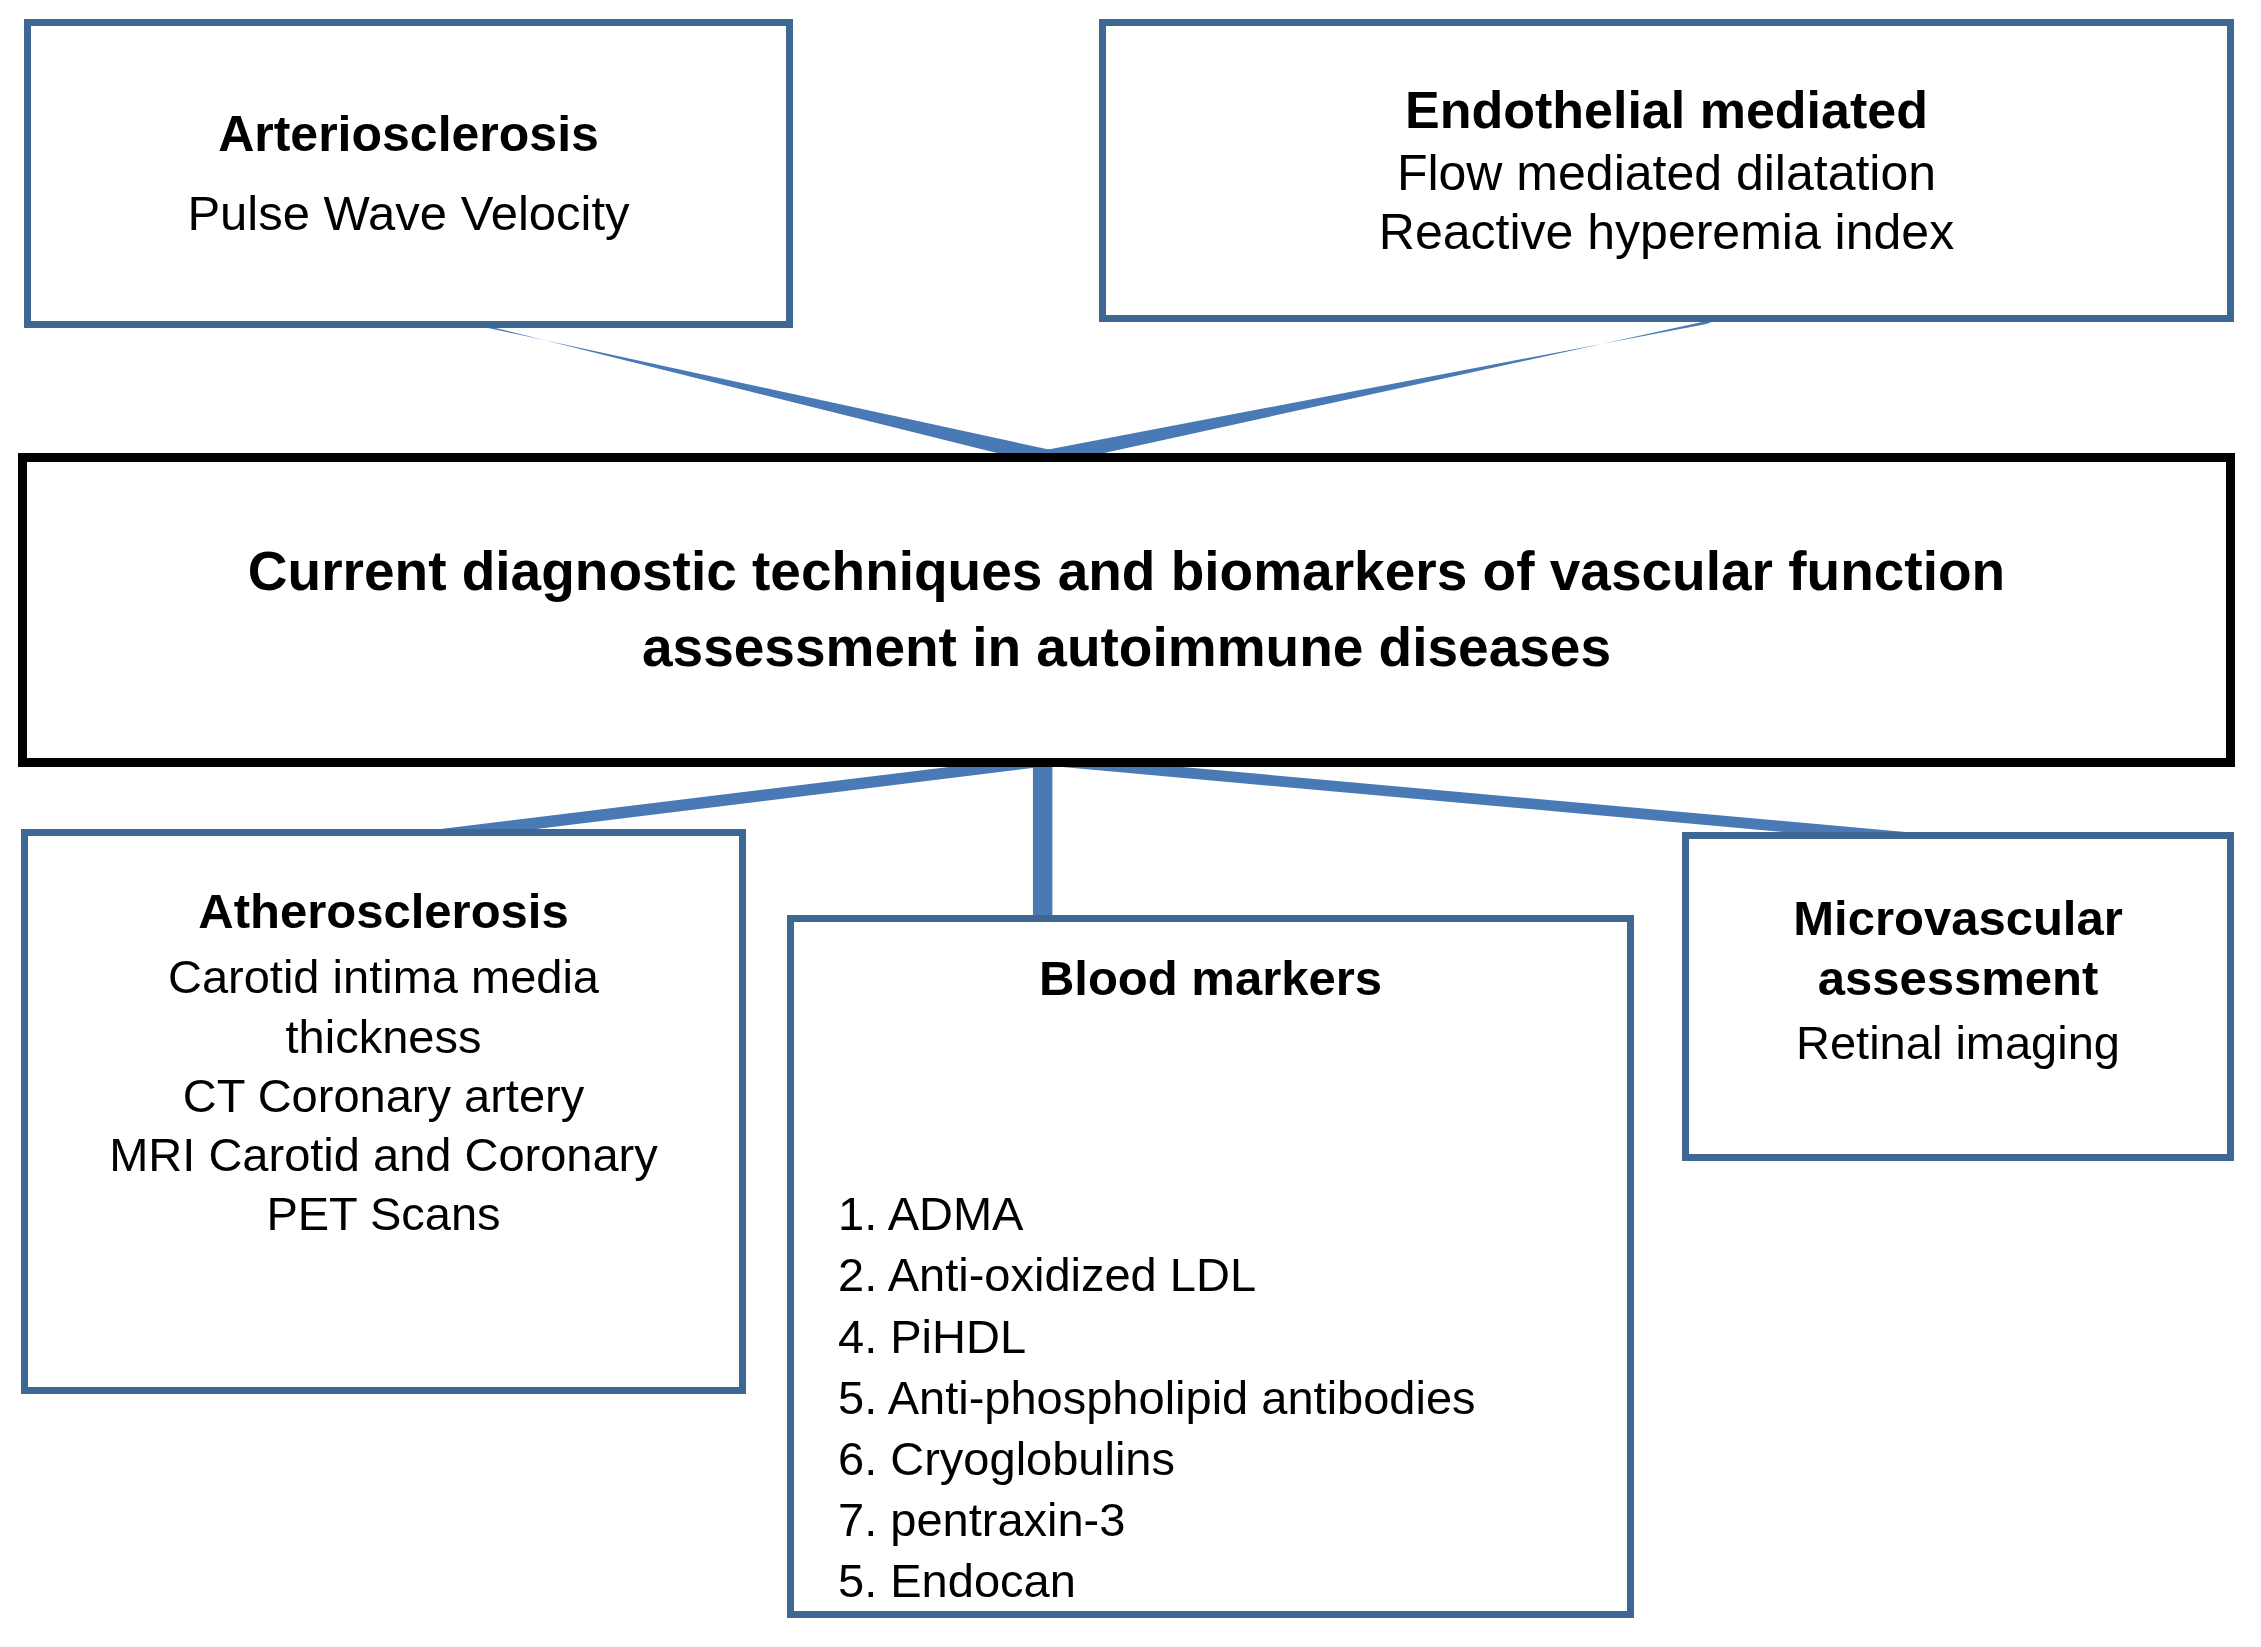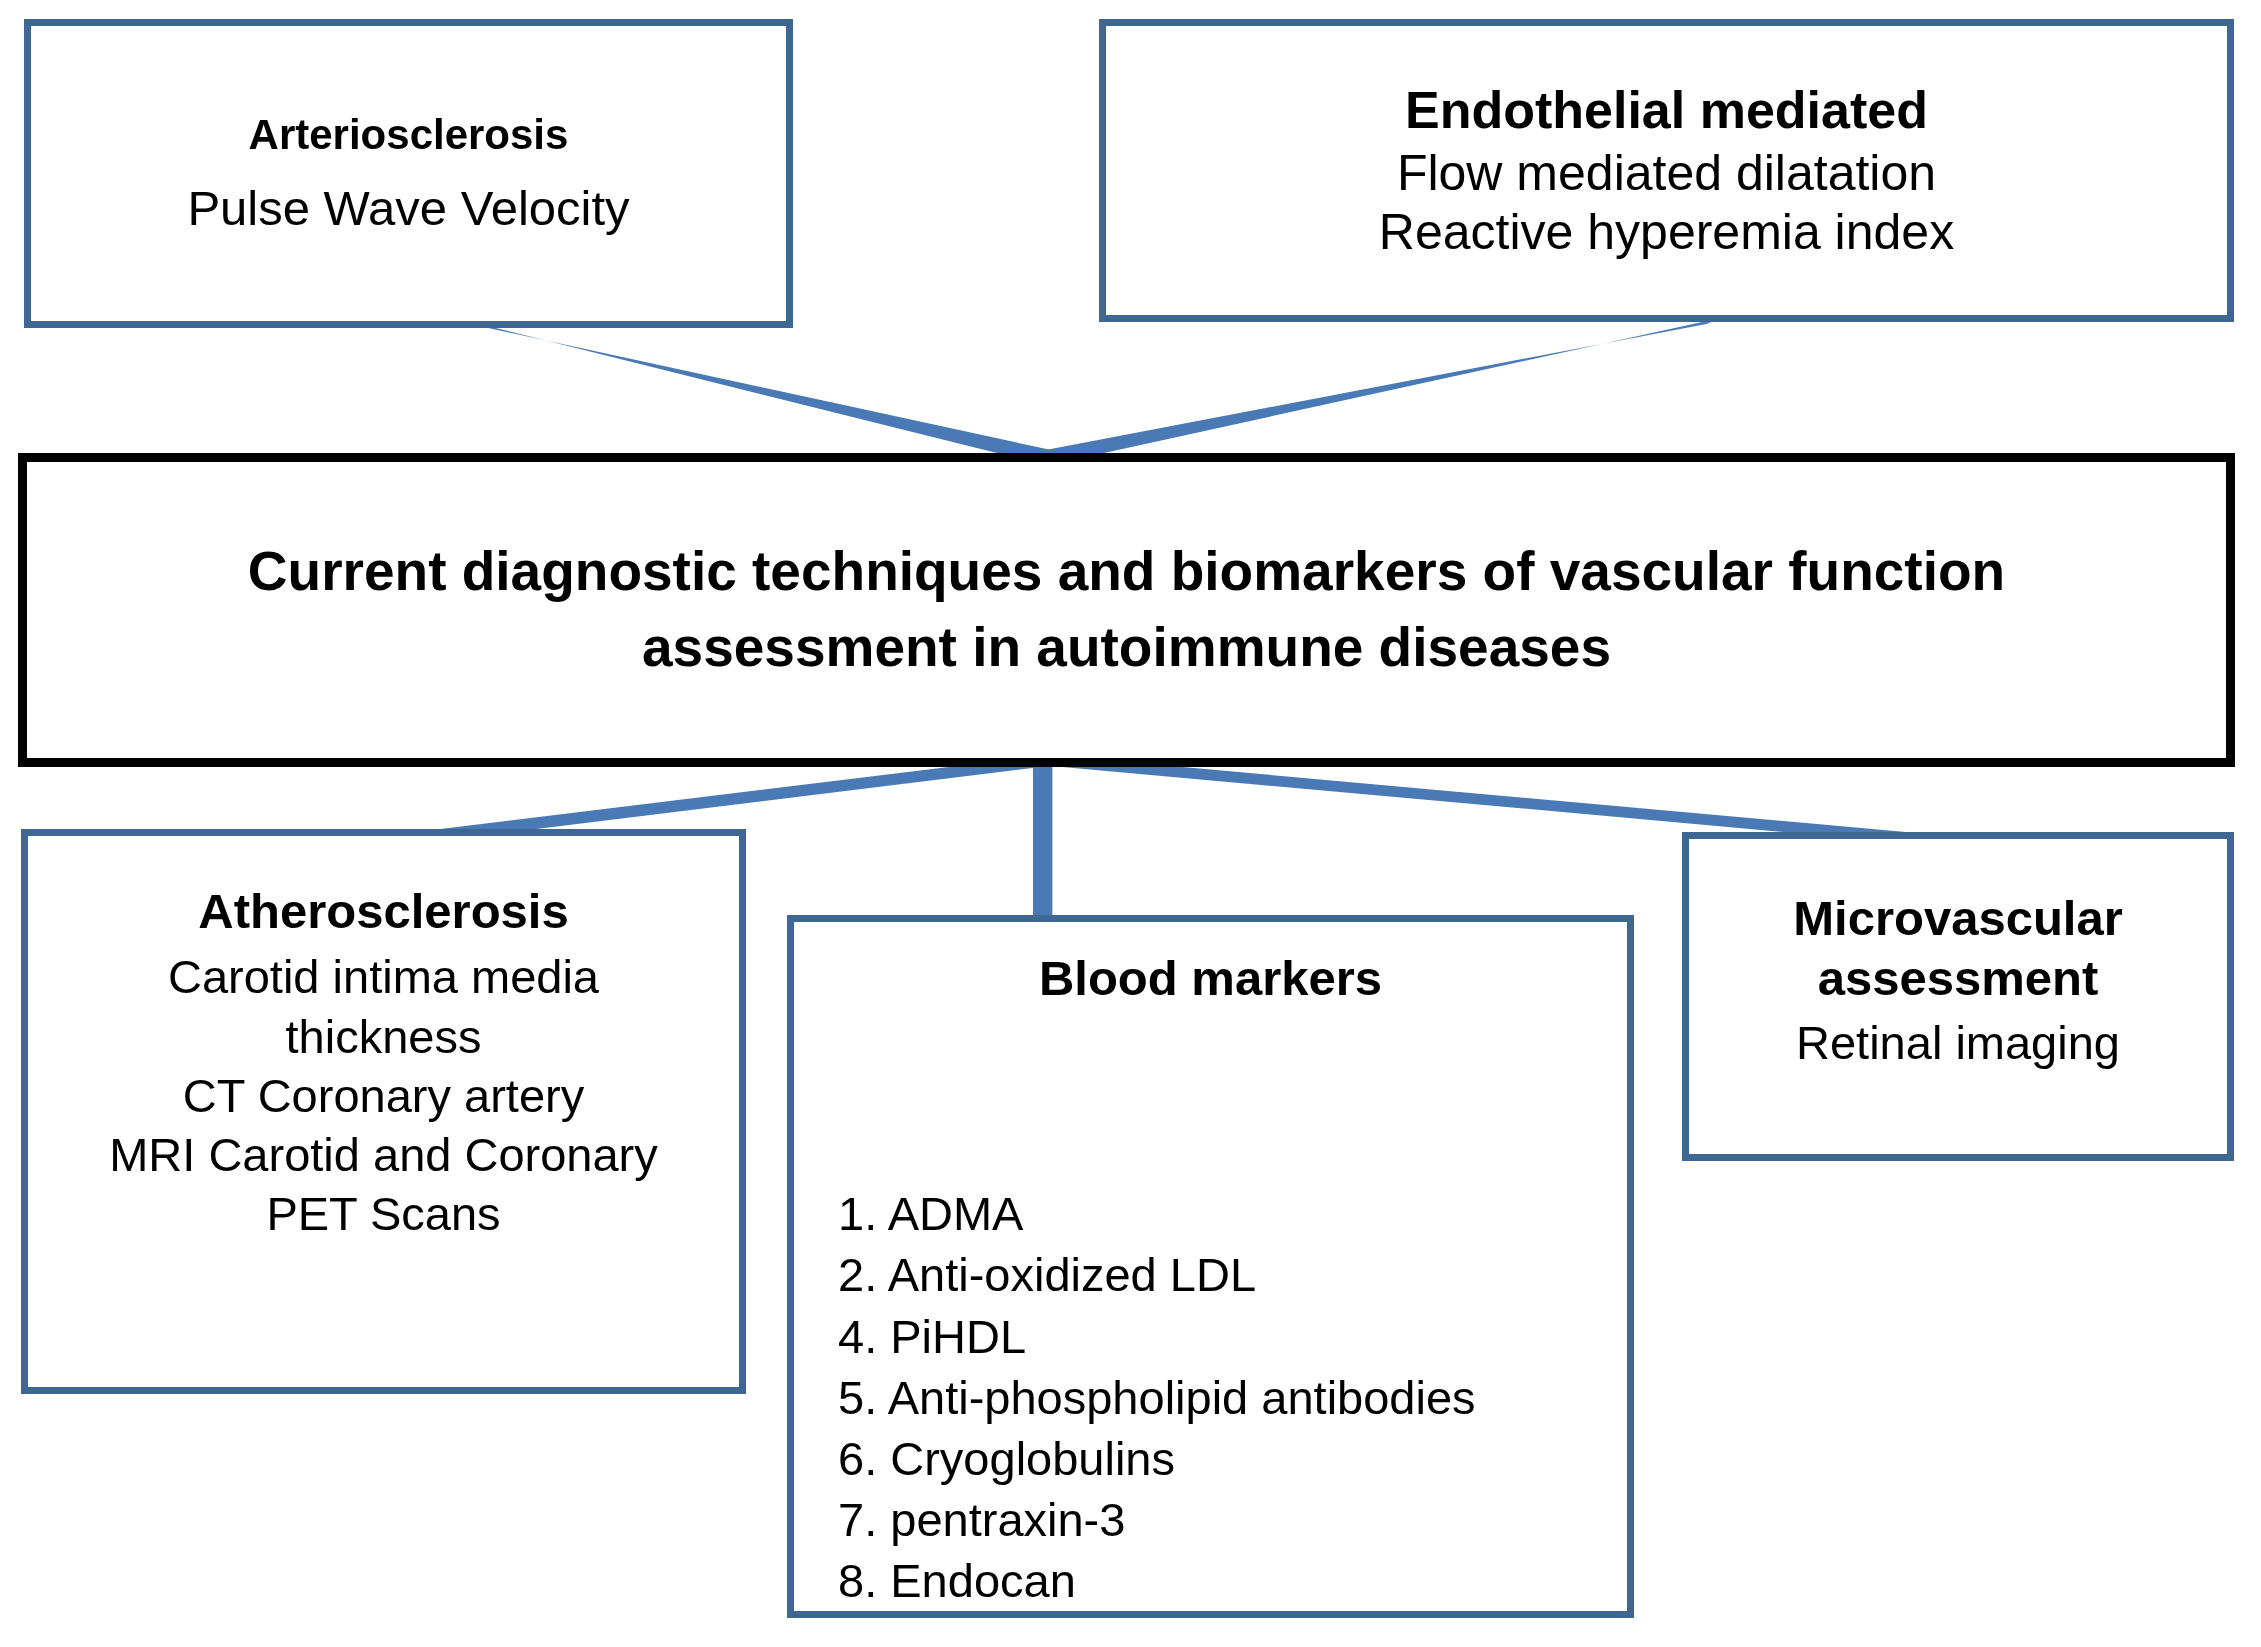--- a/index.html
+++ b/index.html
@@ -54,21 +54,21 @@
   .node .line {
     display: block;
     font-weight: normal;
   }
 
   
   #node-arteriosclerosis {
     left: 24px;  top: 19.4px;  width: 769px;  height: 309px;
     font-size: 49px;
   }
-  #node-arteriosclerosis .title { font-size: 42px; margin-bottom: 21px; }
+  #node-arteriosclerosis .title { font-size: 50px; margin-bottom: 21px; }
 
   #node-endothelial {
     left: 1099px; top: 19.4px; width: 1135px; height: 303px;
     font-size: 50px;
   }
   #node-endothelial .title { font-size: 52px; margin-bottom: 3.2px; }
 
   #node-central {
     left: 18px;  top: 445px;  width: 2217px; height: 314px;
     font-size: 55px;
@@ -164,21 +164,21 @@
 
   <div class="node blue" id="node-bloodmarkers">
     <span class="title">Blood markers</span>
     <ol>
       <li>1. ADMA</li>
       <li>2. Anti-oxidized LDL</li>
       <li>4. PiHDL</li>
       <li>5. Anti-phospholipid antibodies</li>
       <li>6. Cryoglobulins</li>
       <li>7. pentraxin-3</li>
-      <li>8. Endocan</li>
+      <li>5. Endocan</li>
     </ol>
   </div>
 
   <div class="node blue" id="node-microvascular">
     <span class="title">Microvascular</span>
     <span class="title">assessment</span>
     <span class="line">Retinal imaging</span>
   </div>
 
 </div>

